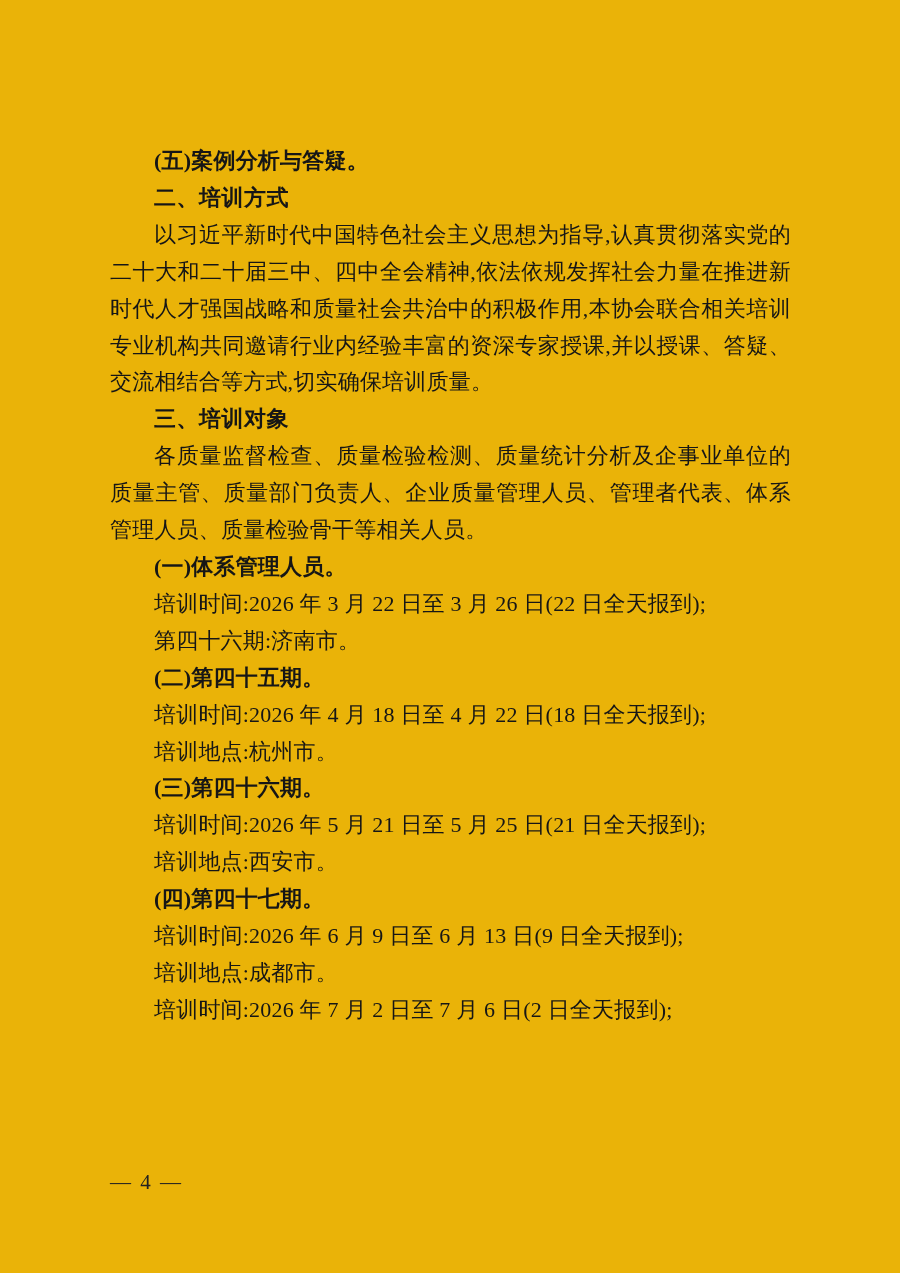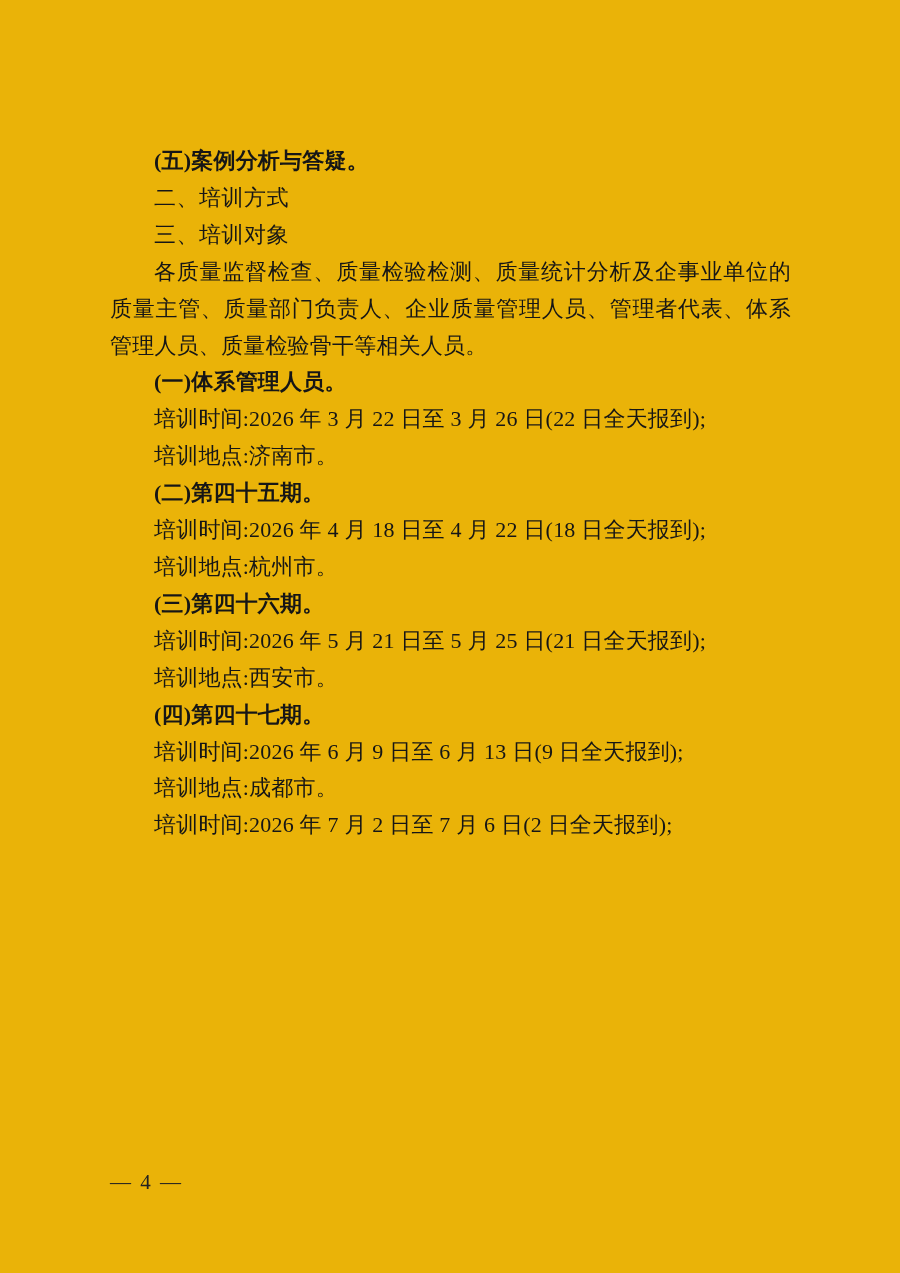--- a/index.html
+++ b/index.html
@@ -28,21 +28,21 @@
   }
   .content p {
     margin: 0;
     text-indent: 2em;
   }
   .bold-serif {
     font-weight: bold;
   }
   .heading-sans {
     font-family: "Liberation Sans", "DejaVu Sans", sans-serif;
-    font-weight: normal;
+    font-weight: bold;
     letter-spacing: 0.5px;
   }
   .footer {
     position: absolute;
     left: 110px;
     top: 1170px;
     font-size: 21px;
     letter-spacing: 2px;
     color: #222222;
     font-family: "Liberation Serif", "DejaVu Serif", serif;
@@ -50,29 +50,30 @@
 </style>
 </head>
 <body>
 
 <div class="page">
   <div class="content">
 
     <p class="bold-serif">(五)案例分析与答疑。</p>
 
     <p class="heading-sans">二、培训方式</p>
+    <p>以习近平新时代中国特色社会主义思想为指导,认真贯彻落实党的二十大和二十届三中、四中全会精神,依法依规发挥社会力量在推进新时代人才强国战略和质量社会共治中的积极作用,本协会联合相关培训专业机构共同邀请行业内经验丰富的资深专家授课,并以授课、答疑、交流相结合等方式,切实确保培训质量。</p>
 
     <p class="heading-sans">三、培训对象</p>
     <p>各质量监督检查、质量检验检测、质量统计分析及企事业单位的质量主管、质量部门负责人、企业质量管理人员、管理者代表、体系管理人员、质量检验骨干等相关人员。</p>
 
 
     <div>
       <p class="bold-serif">(一)体系管理人员。</p>
       <p>培训时间:2026 年 3 月 22 日至 3 月 26 日(22 日全天报到);</p>
-      <p>培训地点:济南市。</p>
+      <p>第四十六期:济南市。</p>
     </div>
 
     <div>
       <p class="bold-serif">(二)第四十五期。</p>
       <p>培训时间:2026 年 4 月 18 日至 4 月 22 日(18 日全天报到);</p>
       <p>培训地点:杭州市。</p>
     </div>
 
     <div>
       <p class="bold-serif">(三)第四十六期。</p>

